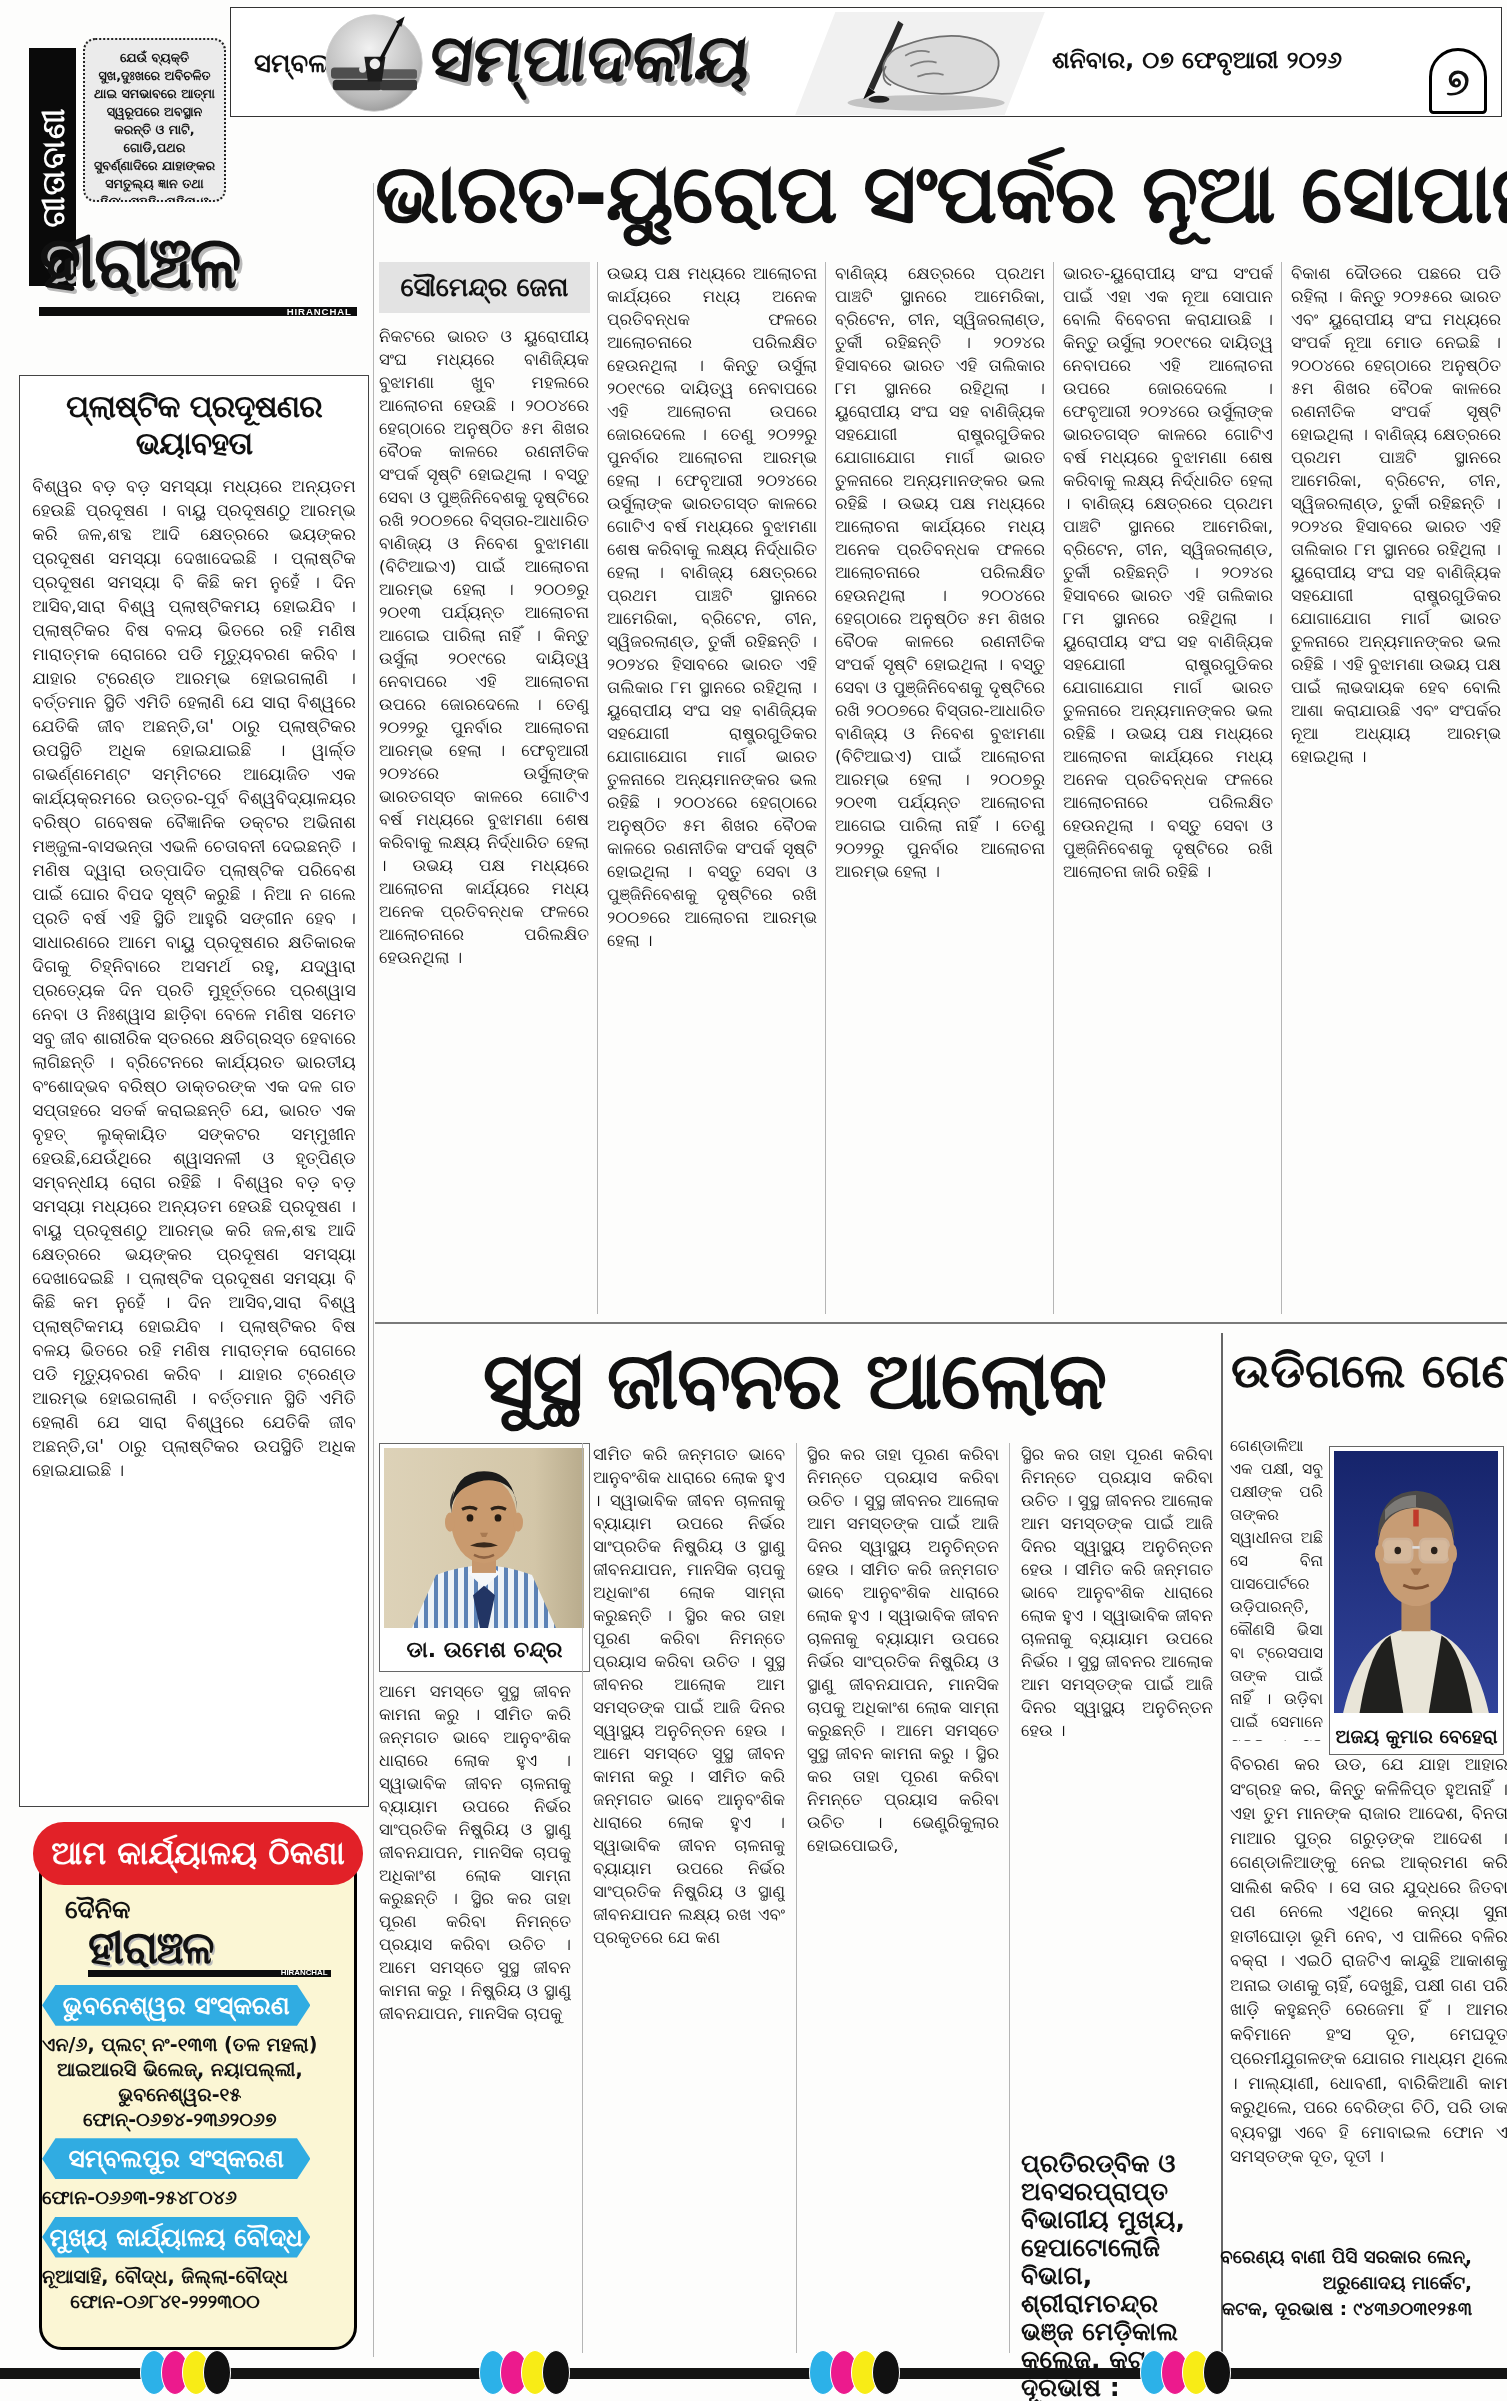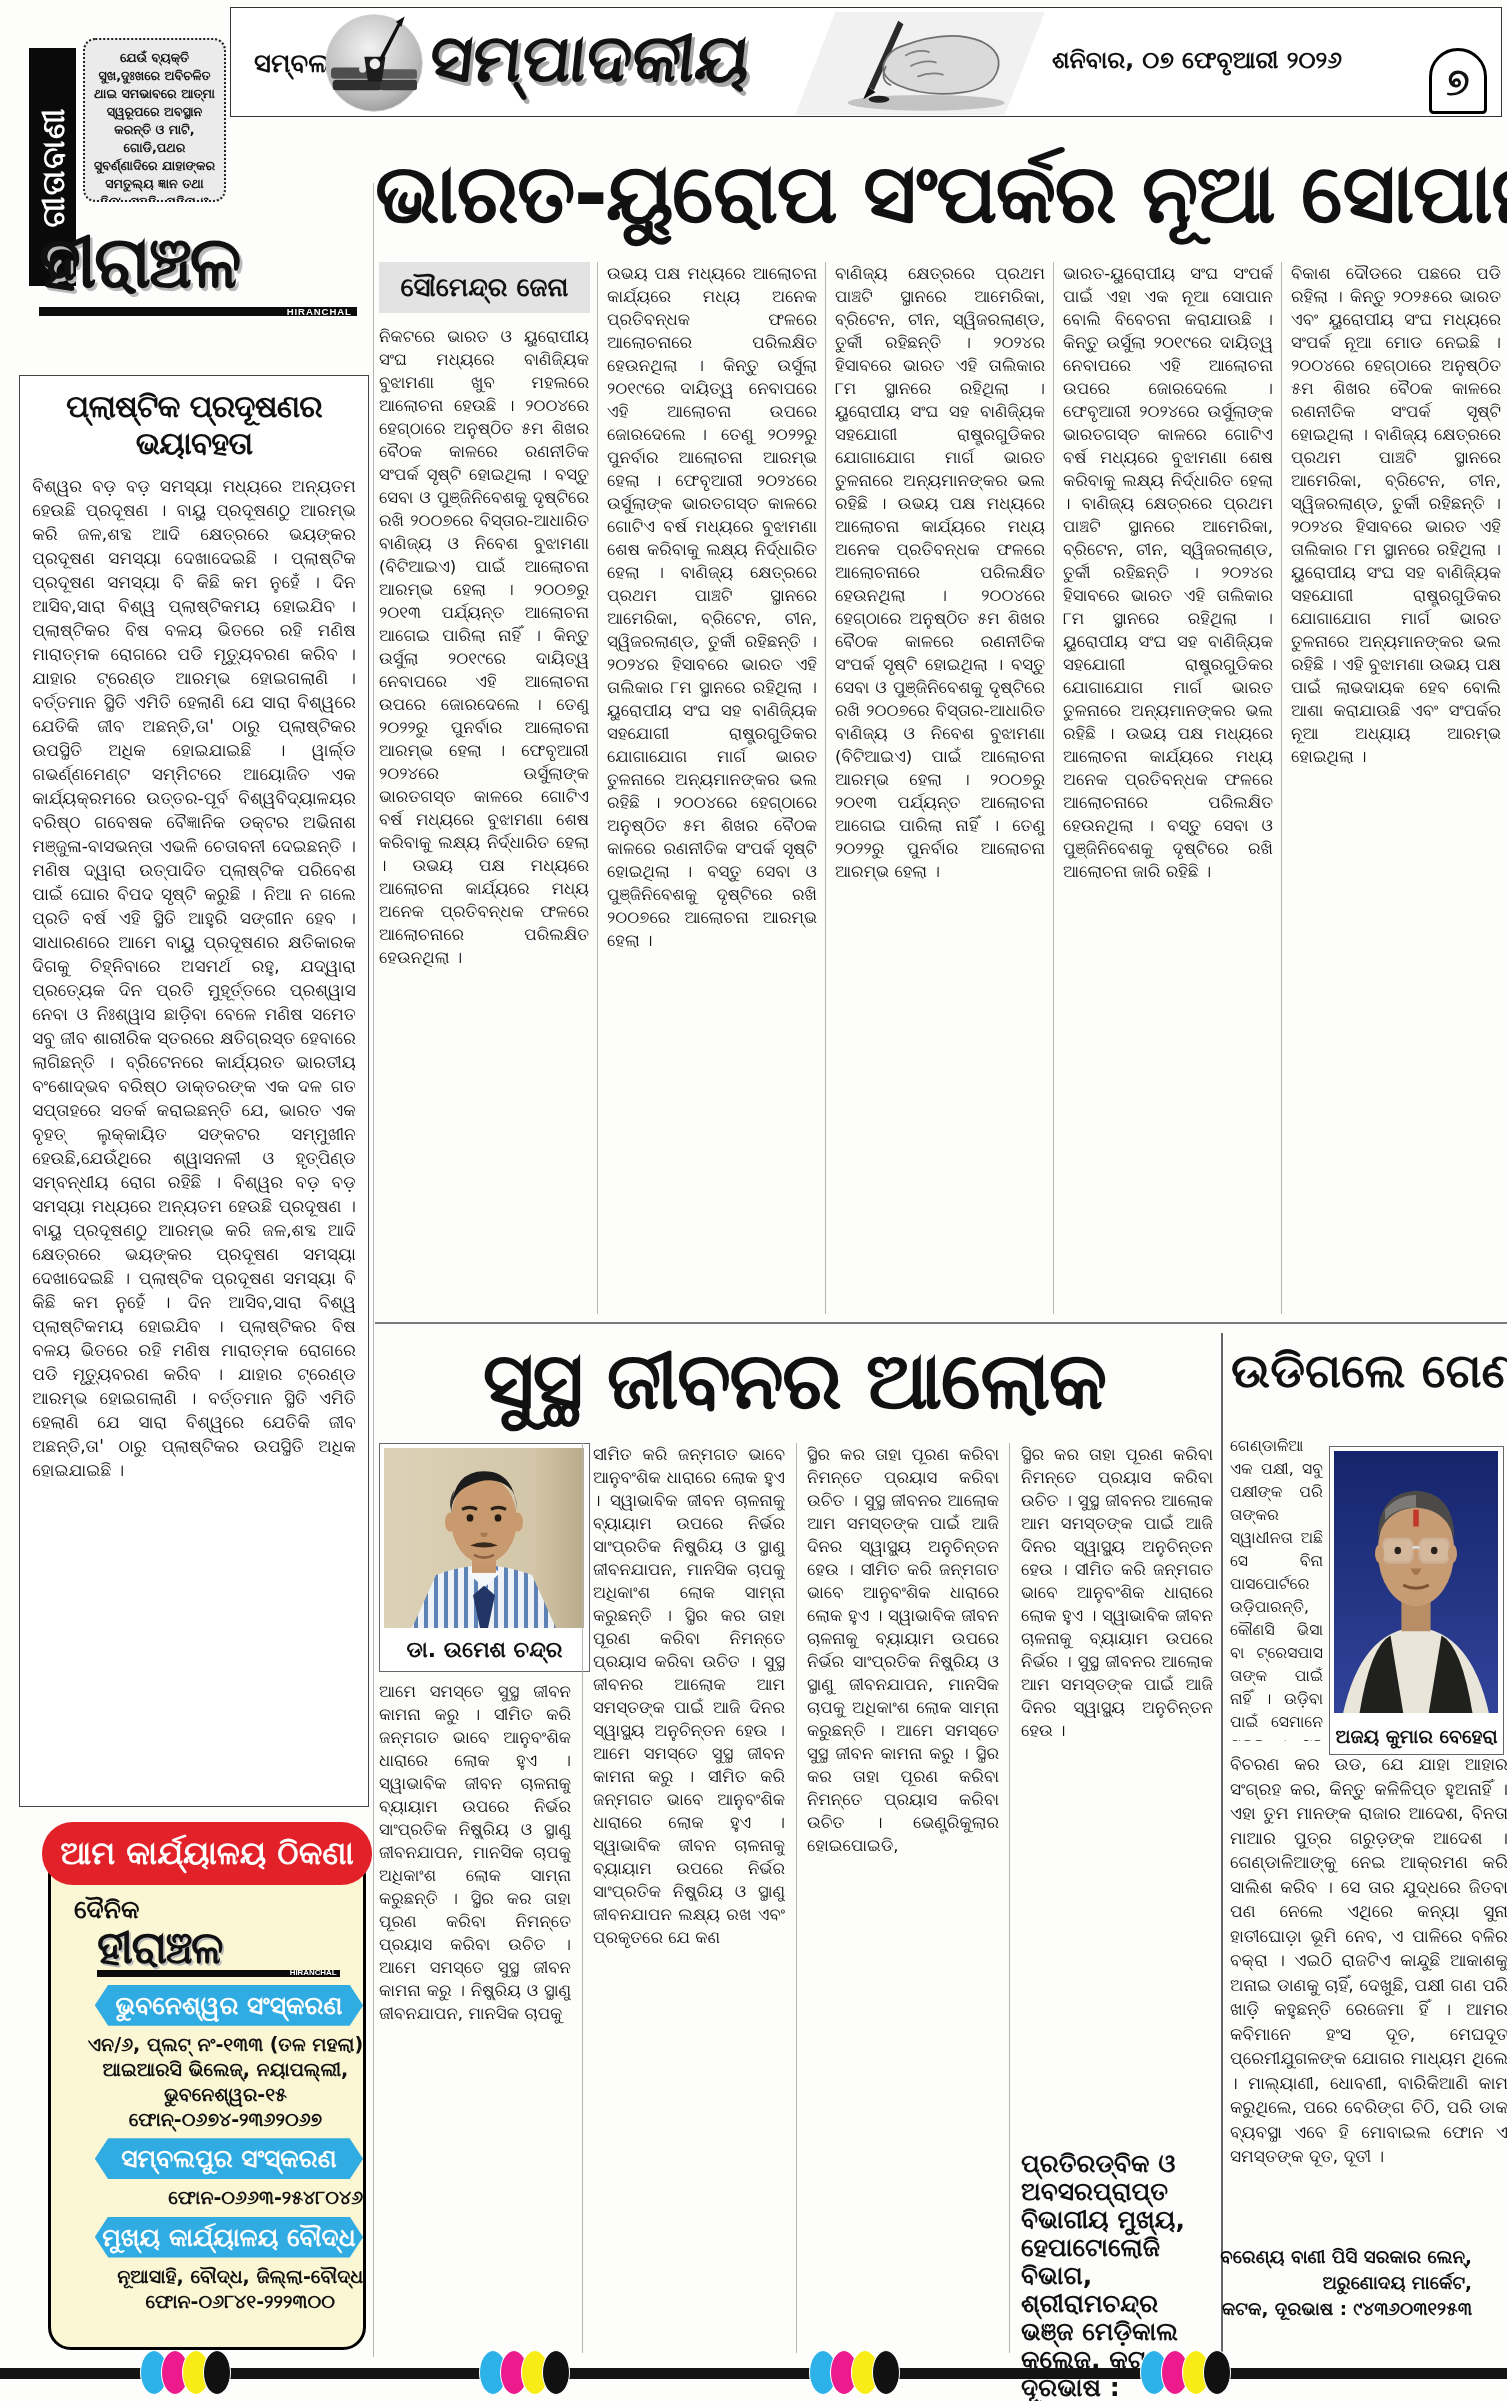--- a/index.html
+++ b/index.html
@@ -33,23 +33,23 @@
   
   .logo-block { left:39px; top:220px; width:318px; }
   .logo-text { font-size:72px; font-weight:900; letter-spacing:-2.6px; white-space:nowrap; text-shadow:2.6px 2.6px 0 #b9b9b9; }
   .logo-bar { height:9.6px; background:#0c0c0c; margin-top:1.7px; position:relative; }
   .logo-bar span { position:absolute; right:5.2px; top:-0.9px; color:#fff; font-size:9.6px; font-weight:700; letter-spacing:0.9px; font-family:"Liberation Sans", sans-serif; }
   .plastic-box { left:19px; top:375px; width:350px; height:1432px; border:1.3px solid #444; background:#fff; overflow:hidden; }
   .plastic-box h3 { font-size:31px; font-weight:800; text-align:center; padding:12.2px 3.5px 7px 3.5px; letter-spacing:-0.9px; }
   .plastic-box .bodytext { padding:5.2px 12.2px; font-size:17px; line-height:24px; height:1362px; overflow:hidden; }
 
   
-  .office { left:42px; top:1822px; width:330px; height:529px; }
+  .office { left:33px; top:1822px; width:330px; height:529px; }
   .office .ribbon-red { position:absolute; left:0; top:0; width:330px; height:63px; background:#e22128; border-radius:31px; color:#fff; font-size:32px; font-weight:900; text-align:center; line-height:63px; z-index:2; white-space:nowrap; }
-  .office .cream { position:absolute; left:6.1px; top:30px; width:318px; height:498px; background:#fbf6d4; border:3.5px solid #000; border-radius:23px; overflow:hidden; display:flex; flex-direction:column; align-items:flex-end; padding-top:40px; gap:6.1px; }
+  .office .cream { position:absolute; left:6.1px; top:30px; width:318px; height:498px; background:#fbf6d4; border:3.5px solid #000; border-radius:23px; overflow:hidden; display:flex; flex-direction:column; align-items:flex-start; padding-top:40px; gap:6.1px; }
   .office .daily-row { width:100%; padding:0 23px; }
   .office .daily { font-size:25px; font-weight:800; }
   .office .logo-sm { font-size:45px; font-weight:900; letter-spacing:-1.7px; text-shadow:1.7px 1.7px 0 #bbb; line-height:1.0; margin-left:23px; white-space:nowrap; }
   .office .logo-sm-bar { height:7px; background:#0c0c0c; margin:0 0 1.7px 23px; position:relative; }
   .office .logo-sm-bar span { position:absolute; right:3.5px; top:-1.7px; color:#fff; font-size:7.9px; font-weight:700; font-family:"Liberation Sans", sans-serif; }
   .ribbon-blue { width:86%; height:41px; background:#30ace2; color:#fff; font-size:25px; font-weight:900; text-align:center; line-height:41px; clip-path:polygon(0% 50%, 5% 0%, 95% 0%, 100% 50%, 95% 100%, 5% 100%); white-space:nowrap; }
   .office .addr { font-size:19px; font-weight:700; line-height:1.32; text-align:center; }
 
   
   .byline-box { left:379px; top:262px; width:211px; height:51px; background:#e3e3e3; font-size:26px; font-weight:800; text-align:center; line-height:51px; }

